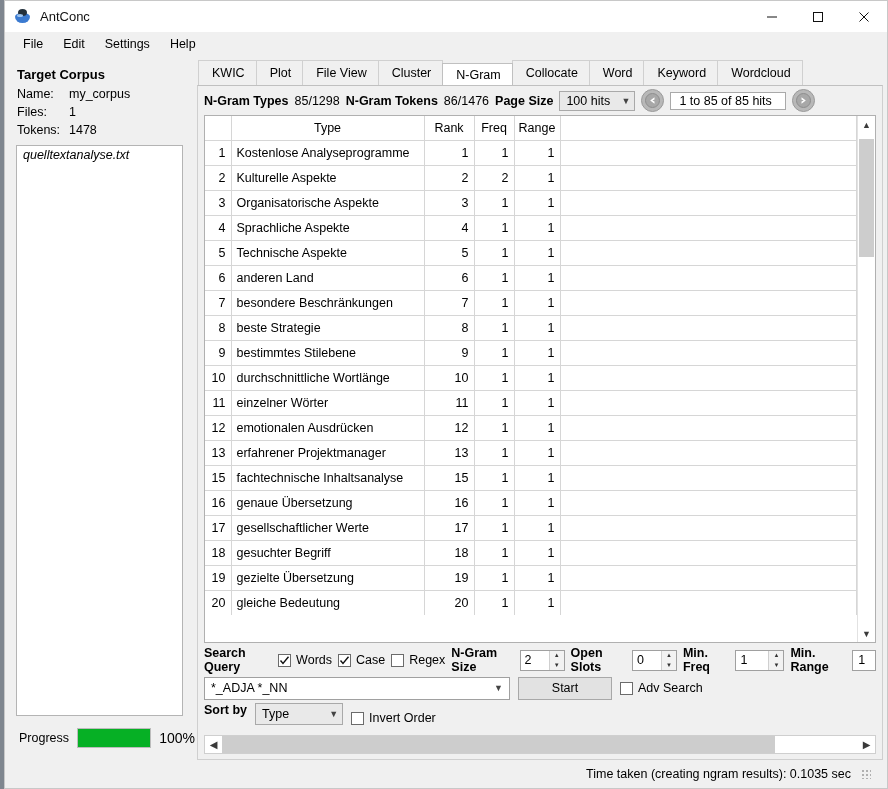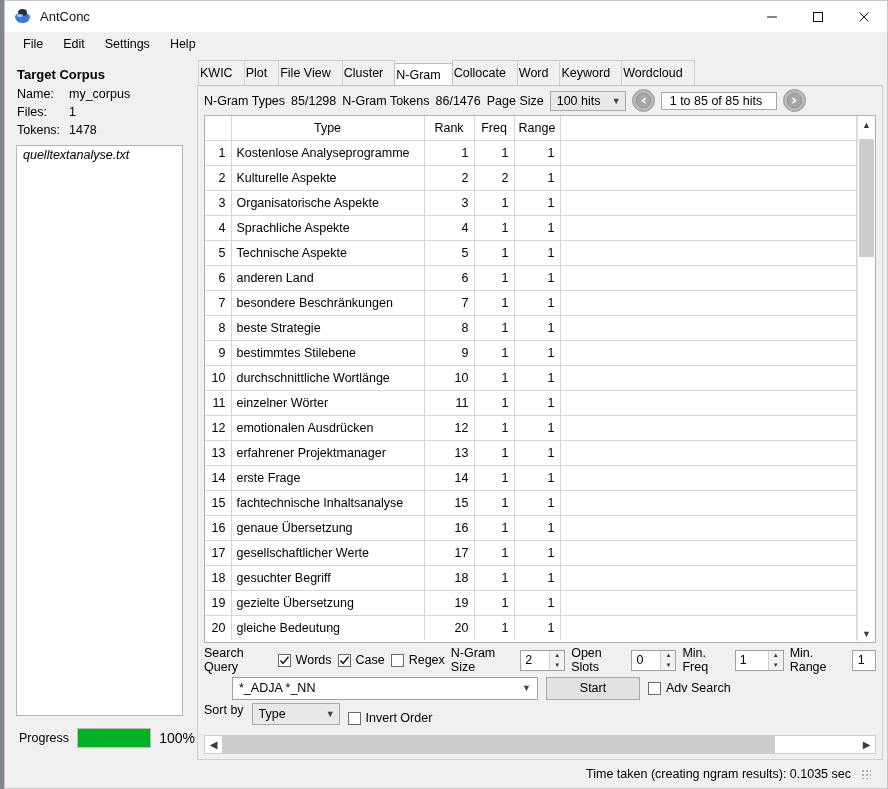--- a/index.html
+++ b/index.html
@@ -48,32 +48,32 @@
   }
   .progress-row{height:44px;display:flex;align-items:center;padding-left:10px;gap:8px;flex:0 0 auto;}
   .progress-label{font-size:12.5px;}
   .progress-track{width:78px;height:20px;background:#e6e6e6;border:1px solid #bcbcbc;box-sizing:border-box;}
   .progress-fill{height:100%;background:#06b025;}
   .progress-pct{font-size:14px;}
   
   .right{flex:1 1 auto;display:flex;flex-direction:column;min-width:0;margin-left:2px;}
   .tabstrip{display:flex;align-items:flex-end;height:26px;padding-left:1px;flex:0 0 auto;}
   .tab{
-    padding:4px 11px 4px 1px;font-size:12.5px;background:#f0f0f0;
+    padding:4px 11px 4px 13px;font-size:12.5px;background:#f0f0f0;
     border:1px solid #d0d0d0;border-bottom:none;margin-right:-1px;height:25px;box-sizing:border-box;
     display:flex;align-items:center;color:#000;
   }
   .tab.active{background:#fff;border-color:#c0c0c0;height:22px;position:relative;z-index:3;}
   .panel{
     flex:1 1 auto;background:#f0f0f0;border:1px solid #cfcfcf;border-top:1px solid #c0c0c0;
     display:flex;flex-direction:column;min-height:0;
     background-image:radial-gradient(#dcdcdc 0.6px, transparent 0.6px);background-size:4px 4px;
   }
   .inforow{display:flex;align-items:center;gap:6px;height:29px;padding:0 6px;flex:0 0 auto;}
-  .bold{font-weight:normal;}
+  .bold{font-weight:bold;}
   .sel-box{
     height:20px;background:#e9e9e9;border:1px solid #a9a9a9;box-sizing:border-box;
     display:flex;align-items:center;padding:0 4px 0 6px;font-size:12.5px;min-width:70px;gap:6px;
   }
   .sel-box .chev{margin-left:auto;font-size:9px;color:#444;}
   .circ-btn{
     width:23px;height:23px;border-radius:50%;background:#b8b8b8;border:1px solid #9a9a9a;
     display:flex;align-items:center;justify-content:center;box-sizing:border-box;
   }
   .circ-btn svg{display:block;}
@@ -116,21 +116,21 @@
   .cbx{width:13px;height:13px;border:1px solid #6b6b6b;background:#fff;box-sizing:border-box;
        display:inline-flex;align-items:center;justify-content:center;}
   .cbx svg{display:block;}
   .cbx-lbl{display:flex;align-items:center;gap:5px;}
   .spin{display:flex;height:21px;border:1px solid #a0a0a0;background:#fff;box-sizing:border-box;align-items:stretch;}
   .spin .val{min-width:20px;padding:0 4px;display:flex;align-items:center;font-size:12.5px;}
   .spin .btns{width:14px;border-left:1px solid #cfcfcf;display:flex;flex-direction:column;background:#f2f2f2;}
   .spin .btns div{flex:1;display:flex;align-items:center;justify-content:center;font-size:6px;color:#333;}
   .plainfield{height:21px;border:1px solid #a0a0a0;background:#fff;box-sizing:border-box;
      display:flex;align-items:center;padding:0 5px;font-size:12.5px;width:26px;}
-  .qrow{display:flex;align-items:center;gap:8px;height:30px;margin-left:28px;}
+  .qrow{display:flex;align-items:center;gap:8px;height:30px;}
   .qinput{
     flex:0 0 306px;height:23px;background:#fff;border:1px solid #a0a0a0;box-sizing:border-box;
     display:flex;align-items:center;padding:0 6px;font-size:12.5px;
   }
   .qinput .chev{margin-left:auto;font-size:9px;color:#444;}
   .startbtn{
     width:94px;height:23px;background:#e2e2e2;border:1px solid #a8a8a8;box-sizing:border-box;
     display:flex;align-items:center;justify-content:center;font-size:12.5px;
   }
   .sortrow{display:flex;gap:8px;height:30px;}
@@ -390,28 +390,20 @@
                   </tr>
                   <tr>
                     <td class="idx">13</td>
                     <td>erfahrener Projektmanager</td>
                     <td class="num">13</td>
                     <td class="num">1</td>
                     <td class="num">1</td>
                     <td class="fill"></td>
                   </tr>
                   <tr>
-                    <td class="idx">14</td>
-                    <td>erste Frage</td>
-                    <td class="num">14</td>
-                    <td class="num">1</td>
-                    <td class="num">1</td>
-                    <td class="fill"></td>
-                  </tr>
-                  <tr>
                     <td class="idx">15</td>
                     <td>fachtechnische Inhaltsanalyse</td>
                     <td class="num">15</td>
                     <td class="num">1</td>
                     <td class="num">1</td>
                     <td class="fill"></td>
                   </tr>
                   <tr>
                     <td class="idx">16</td>
                     <td>genaue Übersetzung</td>

